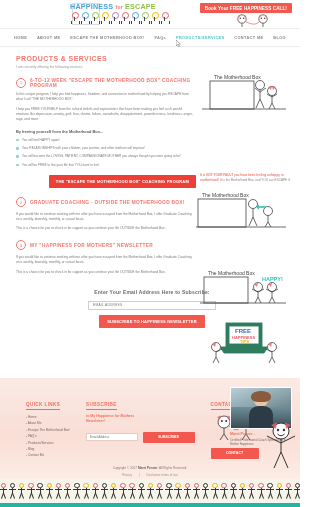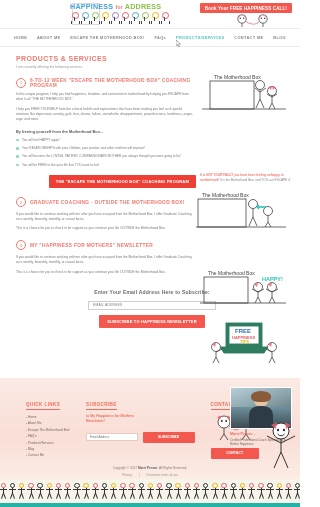--- a/index.html
+++ b/index.html
@@ -116,21 +116,21 @@
 <body>
 
 <div class="page">
 
   <div class="header">
     <div class="scribble"></div>
     <div class="logo">
       <div class="logo-txt">
         <span class="lg1">HAPPINESS</span>
         <span class="lg2">for</span>
-        <span class="lg3">ADDRESS</span>
+        <span class="lg3">ESCAPE</span>
       </div>
       <div class="logo-figs">
         <span class="lfig">
             <i style="border-color:#e4606a"></i>
             <b></b>
             <u></u>
           </span>
         <span class="lfig">
             <i style="border-color:#4aa3d8"></i>
             <b></b>

